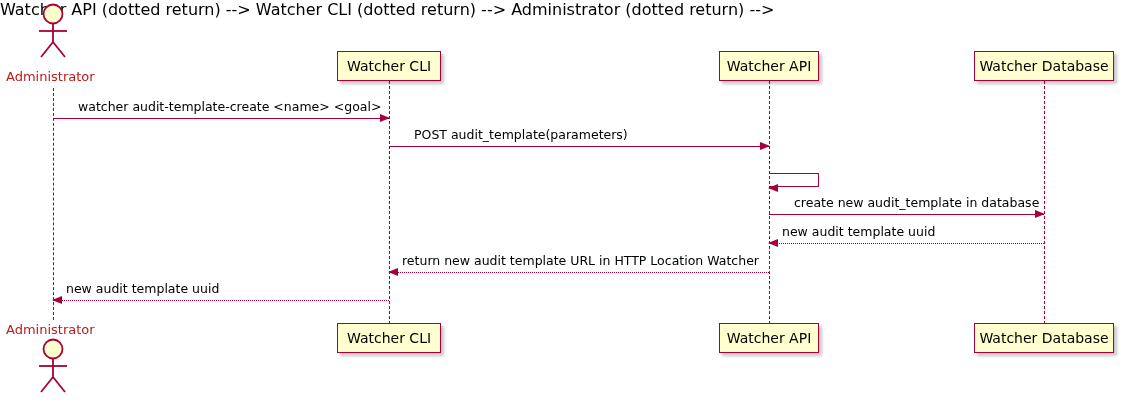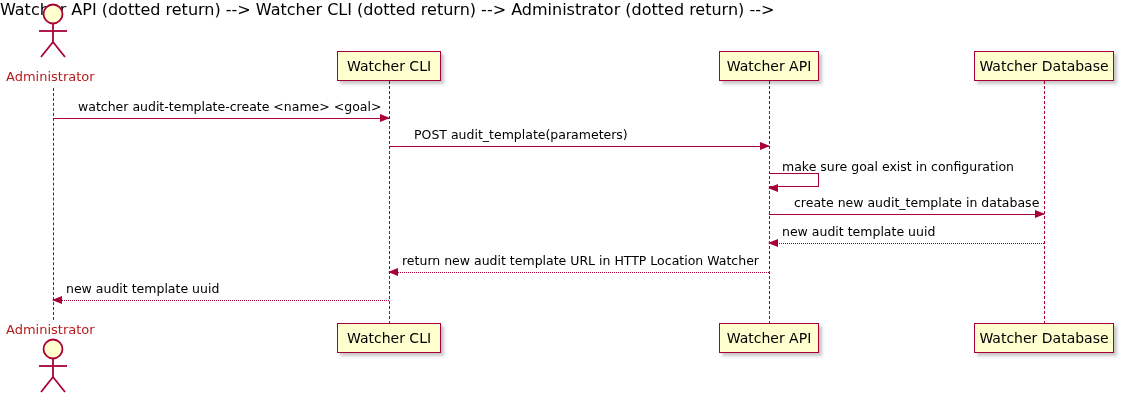--- a/index.html
+++ b/index.html
@@ -180,21 +180,20 @@
     <div class="msg-label from-left">POST audit_template(parameters)</div>
   </div>
 
   
   <div class="selfmsg" style="left:769px; top:173px; width:50px; height:14px;">
     <div class="top"></div>
     <div class="right"></div>
     <div class="bottom"></div>
     <div class="arrowhead left"></div>
   </div>
-  <div class="selfmsg-label" style="left:782px; top:161px;">make sure goal exist in configuration</div>
 
   
   <div class="msg solid" style="left:769px; top:214px; width:275px;">
     <div class="line"></div>
     <div class="arrowhead right"></div>
     <div class="msg-label from-left">create new audit_template in database</div>
   </div>
 
    Watcher API (dotted return) --&gt;
   <div class="msg dotted" style="left:769px; top:243px; width:275px;">

